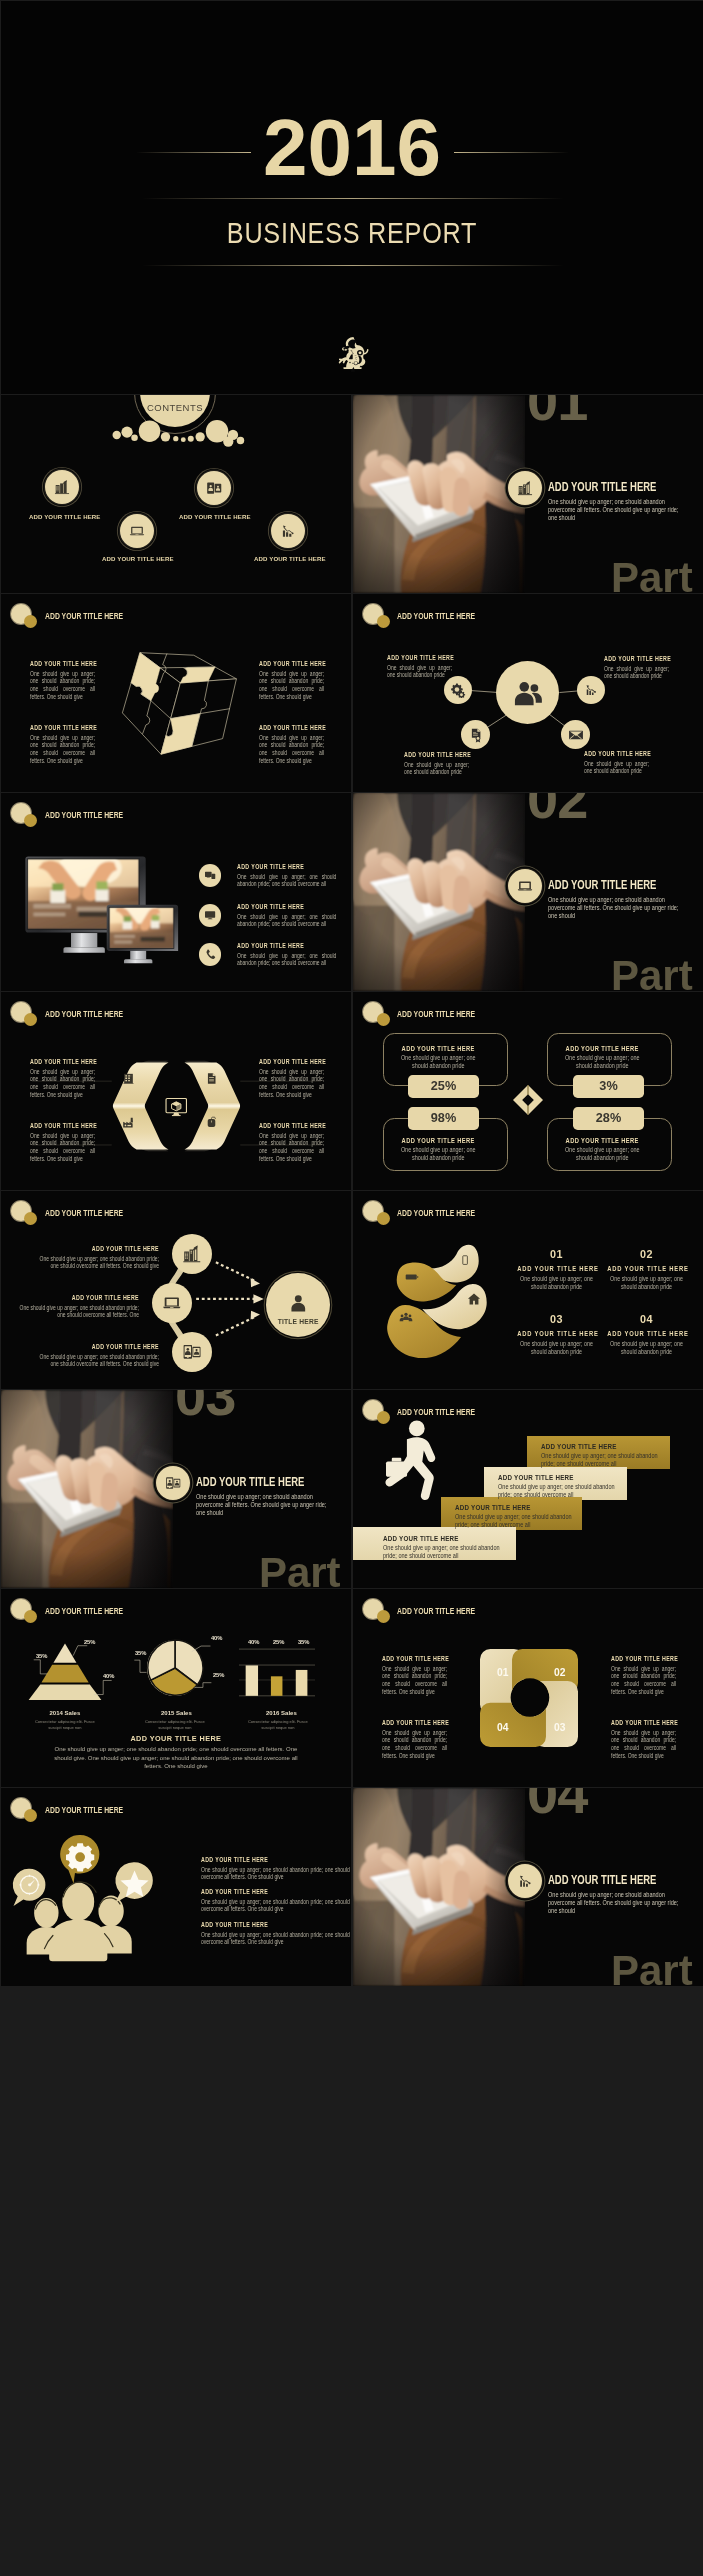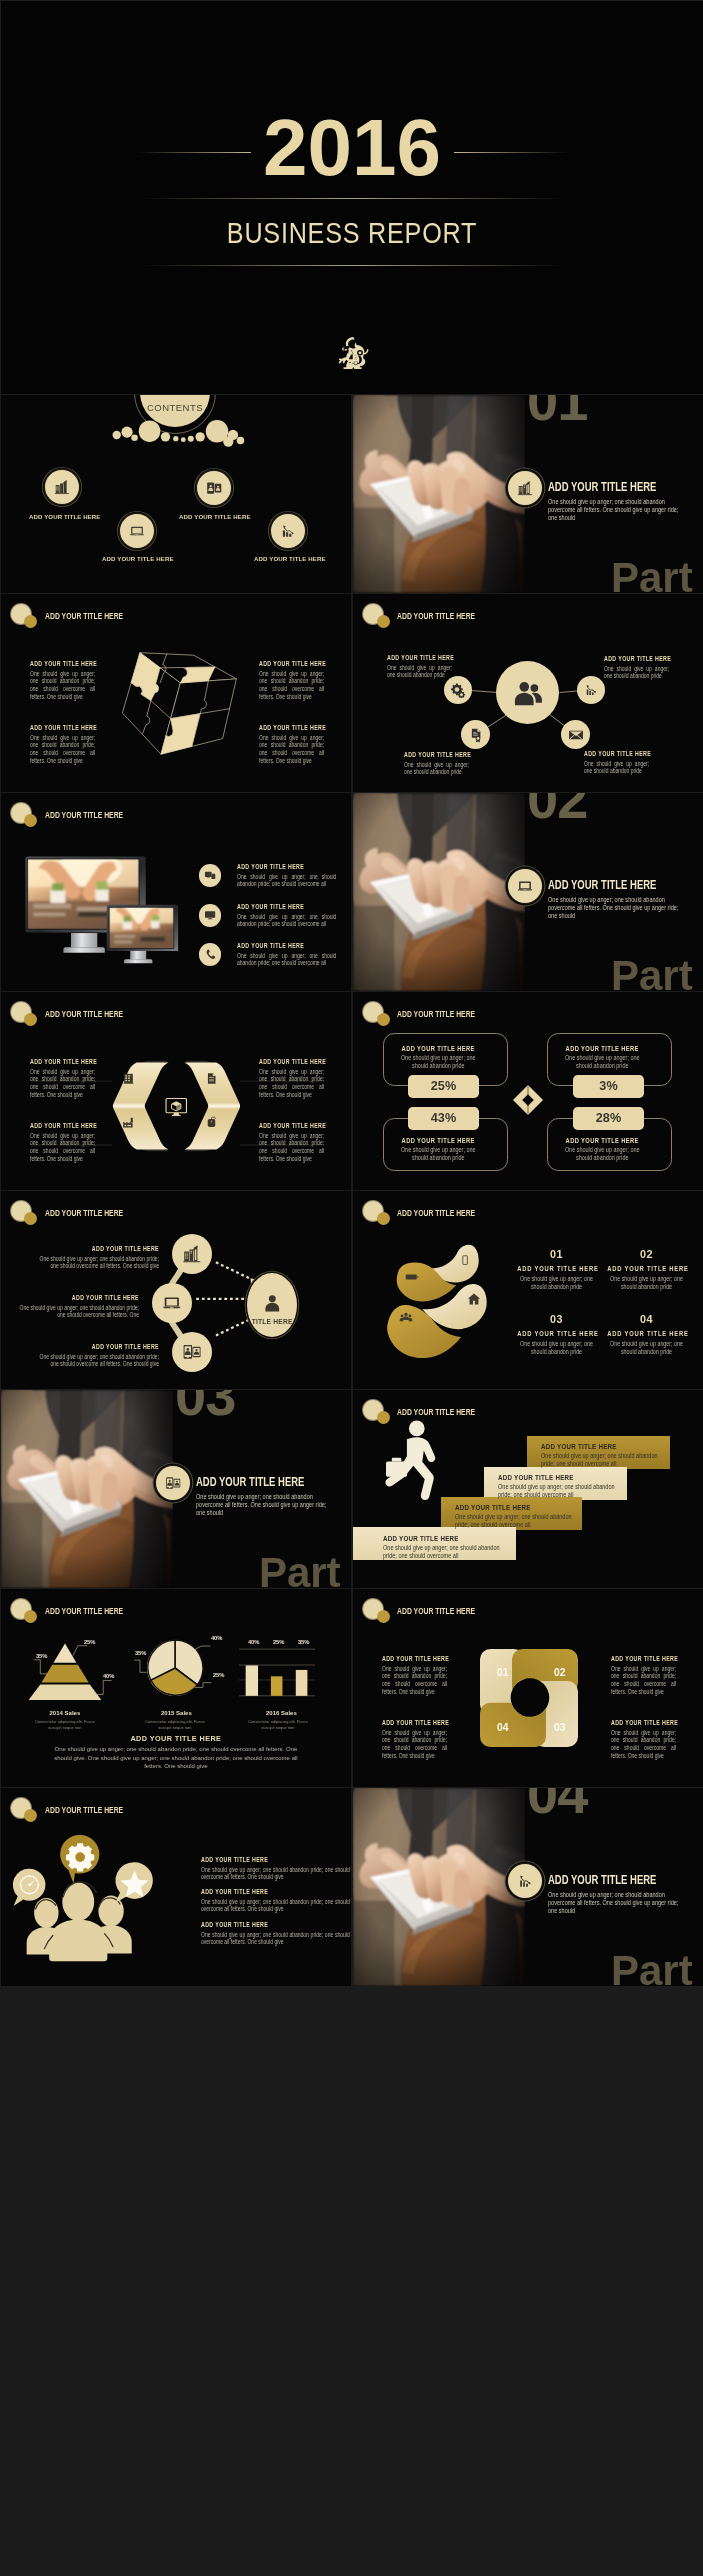--- a/index.html
+++ b/index.html
@@ -886,21 +886,21 @@
     <h4>ADD YOUR TITLE HERE</h4>
     <p>One should give up anger; one should abandon pride</p>
       </div>
   <div class="pct" style="left:211px;top:145px;">
     <h4>ADD YOUR TITLE HERE</h4>
     <p>One should give up anger; one should abandon pride</p>
       </div>
 
   <div class="pbadge" style="left:55px;top:83px;">25%</div>
   <div class="pbadge" style="left:220px;top:83px;">3%</div>
-  <div class="pbadge" style="left:55px;top:115px;">43%</div>
+  <div class="pbadge" style="left:55px;top:115px;">98%</div>
   <div class="pbadge" style="left:220px;top:115px;">28%</div>
 
   <div class="abs" style="left:160px;top:93px;">
     <svg width="30" height="30" viewBox="0 0 32 32">
       <path d="M16 0 32 16 16 32 0 16Z" fill="#e7d7a9"></path>
       <path d="M16 10 22 16 16 22 10 16Z" fill="#0a0a0a"></path>
       <path d="M15.4 0h1.2v32h-1.2z" fill="#7d6c34"></path>
       <path d="M16 10 22 16 16 22 10 16Z" fill="#0a0a0a"></path>
     </svg>
   </div>
@@ -936,21 +936,21 @@
   <div class="ic" style="left:151px;top:92px;width:40px;height:40px;">
     <svg width="21.6" height="21.6" viewBox="0 0 24 24" style="color:#3b372c">
           <use href="#i-laptop"></use>
         </svg>
       </div>
   <div class="ic" style="left:171px;top:141px;width:40px;height:40px;">
     <svg width="21.6" height="21.6" viewBox="0 0 24 24" style="color:#3b372c">
           <use href="#i-video"></use>
         </svg>
       </div>
-  <div class="ic" style="left:246px;top:82px;width:50px;height:64px;flex-direction:column;box-shadow:0 0 0 1.3px #0b0a08, 0 0 0 2.3px #4d4734;">
+  <div class="ic" style="left:265px;top:82px;width:64px;height:64px;flex-direction:column;box-shadow:0 0 0 1.3px #0b0a08, 0 0 0 2.3px #4d4734;">
     <svg width="20.6" height="20.6" viewBox="0 0 24 24" style="color:#3b372c;margin-top:8.4px">
           <use href="#i-person"></use>
         </svg>
     <div style="font-size:7.6px;font-weight:bold;color:#43402f;letter-spacing:0.2px;margin-top:3.8px;transform:scaleX(.88);">TITLE HERE</div>
   </div>
   <div class="tb r" style="right:192px;top:54px;width:178px;">
     <h4>ADD YOUR TITLE HERE</h4>
     <p>One should give up anger; one should abandon pride; one should overcome all fetters. One should give</p>
       </div>
   <div class="tb r" style="right:212px;top:103px;width:178px;">

